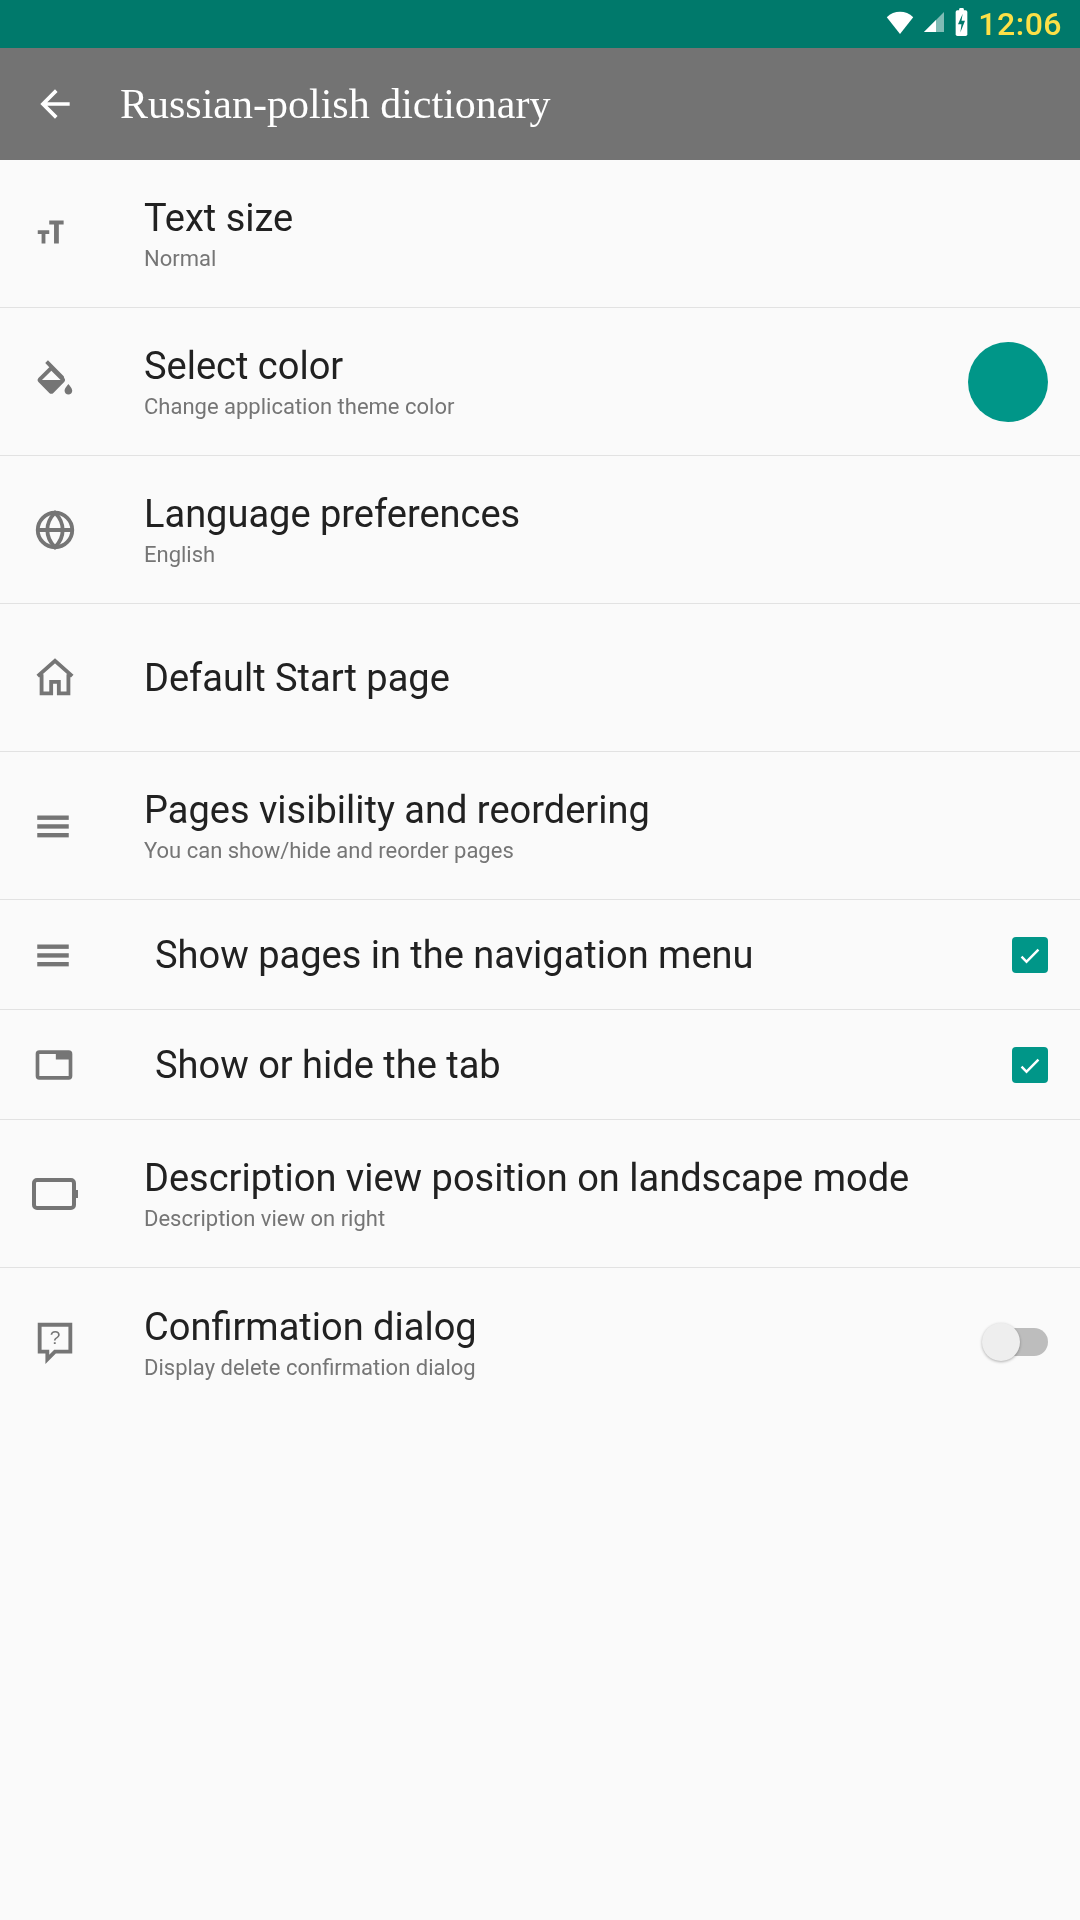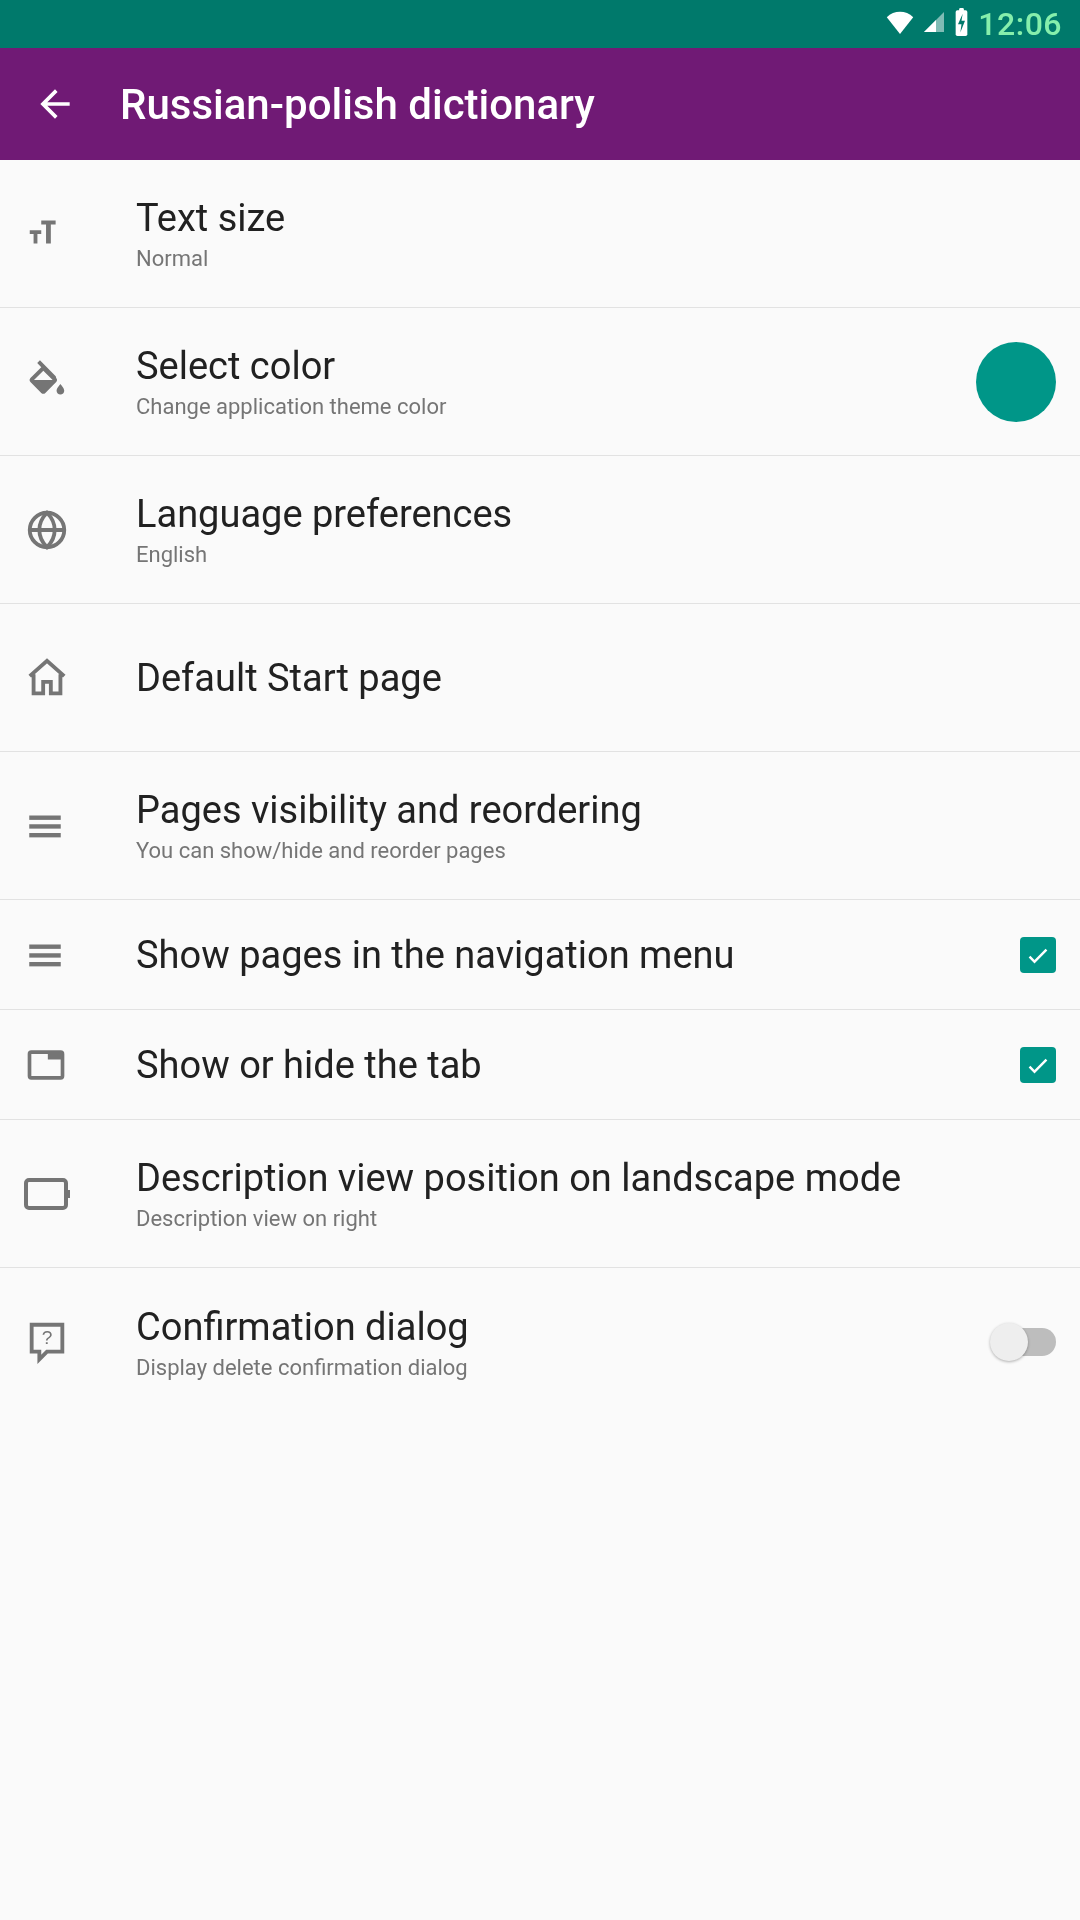--- a/index.html
+++ b/index.html
@@ -1,26 +1,26 @@
 <!DOCTYPE html>
 <html><head>
 <meta charset="utf-8">
 <style>
   * { margin: 0; padding: 0; box-sizing: border-box; }
   html, body { width: 1080px; height: 1920px; font-family: Roboto, 'Segoe UI', Arial, sans-serif; background: #fafafa; overflow: hidden; }
-  .status-bar { height: 48px; background: #00796b; display: flex; align-items: center; justify-content: flex-end; padding: 0 18px; color: #86efac; gap: 8px; }
+  .status-bar { height: 48px; background: #00796b; display: flex; align-items: center; justify-content: flex-end; padding: 0 18px; color: #fde047; gap: 8px; }
   .status-icons { display: flex; align-items: center; gap: 6px; }
   .status-time { font-size: 32px; font-weight: 500; letter-spacing: 0.5px; }
-  .app-bar { height: 112px; background: #701a75; display: flex; align-items: center; padding: 0 20px; color: #fff; }
+  .app-bar { height: 112px; background: #737373; display: flex; align-items: center; padding: 0 20px; color: #fff; font-family: Liberation Serif, serif; }
   .back-btn { width: 70px; height: 70px; display: flex; align-items: center; justify-content: center; }
   .app-title { font-size: 42px; font-weight: 500; margin-left: 30px; }
   .content { background: #fafafa; }
   .section-header { padding: 32px 32px 20px; color: #009688; font-size: 30px; font-weight: 700; letter-spacing: 2px; }
-  .row { display: flex; align-items: center; min-height: 148px; border-bottom: 1px solid #e2e2e2; padding: 24px 24px; }
-  .row.short { min-height: 110px; }
+  .row { display: flex; align-items: center; min-height: 148px; border-bottom: 1px solid #e2e2e2; padding: 24px 32px; }
+  .row.short { min-height: 110px; gap: 11px; }
   .row-icon { width: 112px; display: flex; align-items: center; justify-content: flex-start; flex-shrink: 0; color: #757575; }
   .row-text { flex: 1; display: flex; flex-direction: column; gap: 6px; min-width: 0; }
   .row-title { font-size: 38px; color: #212121; font-weight: 400; }
   .row-sub { font-size: 22px; color: #757575; }
   .row-trailing { width: 100px; display: flex; align-items: center; justify-content: flex-end; flex-shrink: 0; }
   .color-swatch { width: 80px; height: 80px; border-radius: 50%; background: #009688; }
   .checkbox { width: 36px; height: 36px; background: #009688; border-radius: 4px; display: flex; align-items: center; justify-content: center; }
   .switch { width: 64px; height: 28px; border-radius: 14px; background: #bdbdbd; position: relative; }
   .switch-thumb { position: absolute; width: 38px; height: 38px; border-radius: 50%; background: #eeeeee; top: -5px; left: -2px; box-shadow: 0 1px 3px rgba(0,0,0,0.3); }
 </style>

